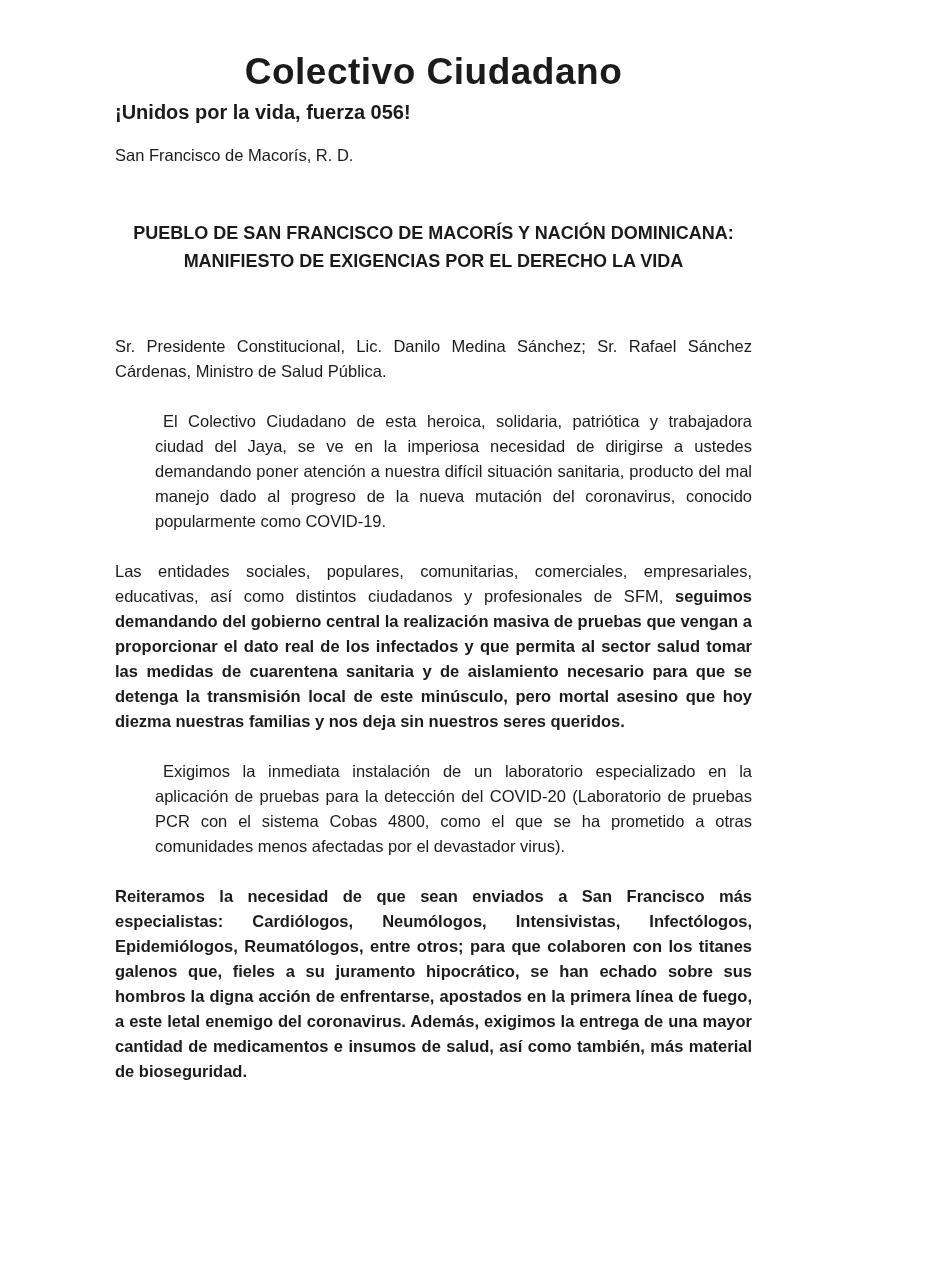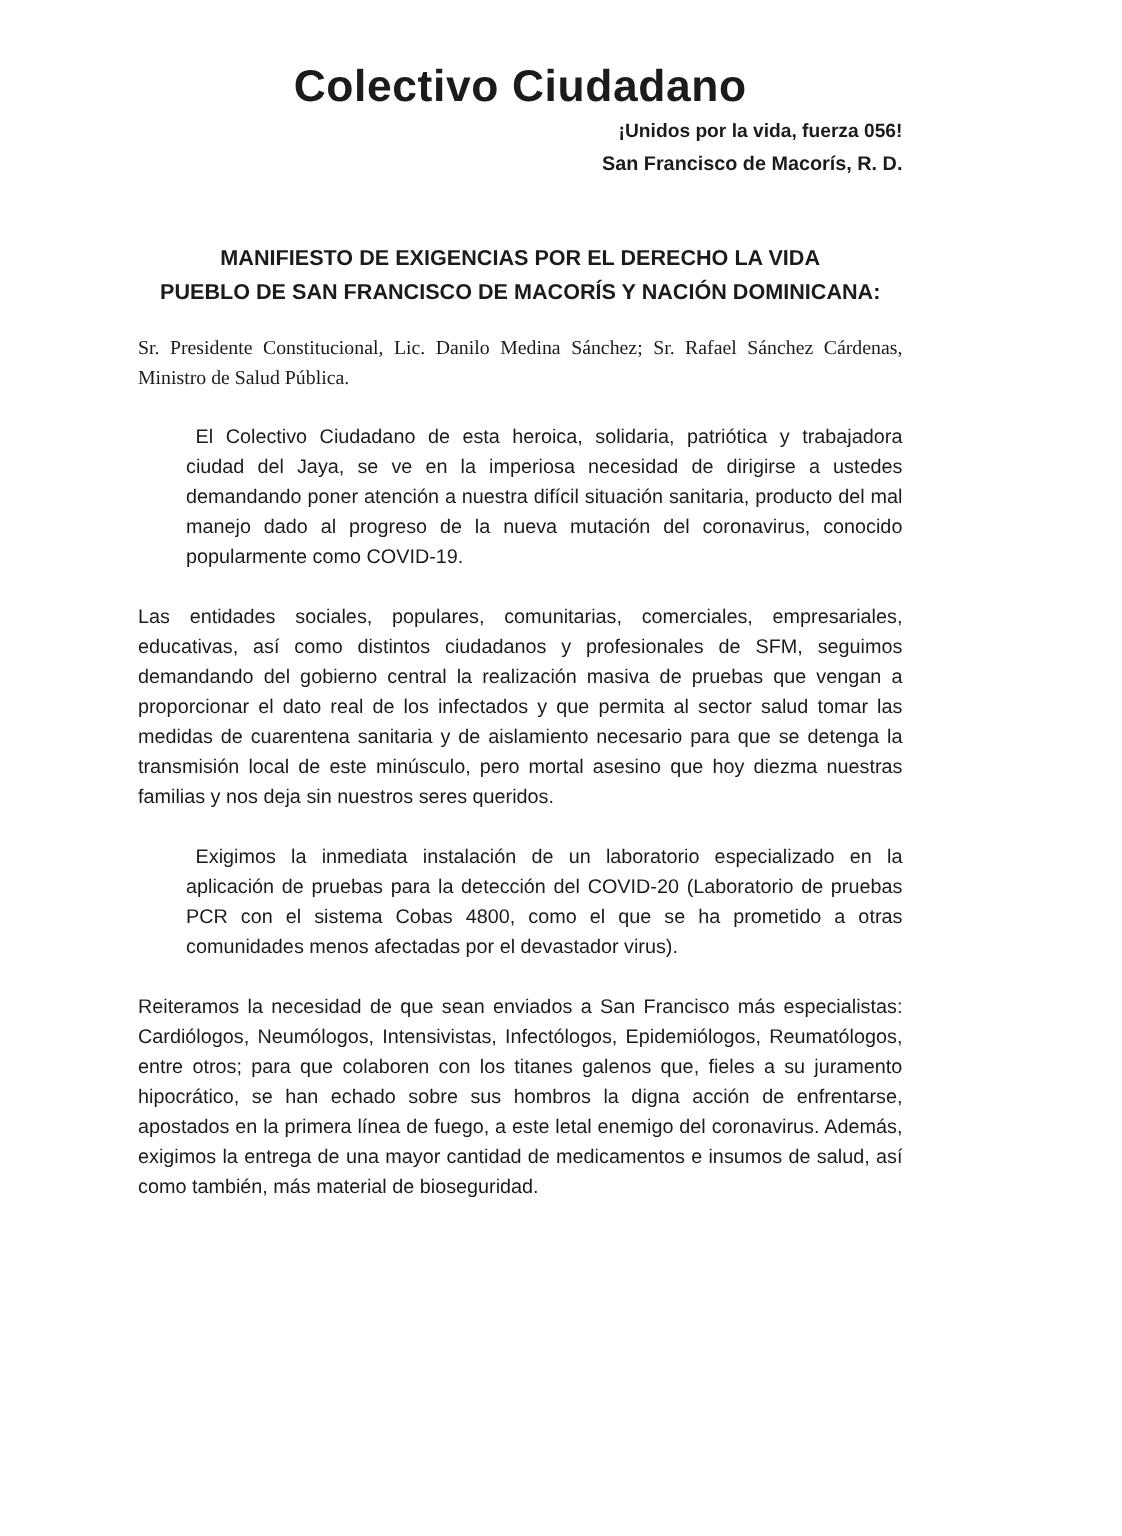--- a/index.html
+++ b/index.html
@@ -26,74 +26,72 @@
   .doc-title {
     margin: 0;
     font-size: 37px;
     line-height: 1.2;
     font-weight: bold;
     text-align: center;
     letter-spacing: 0.5px;
   }
   .doc-subtitle {
     margin: 6px 0 0 0;
-    font-size: 16px;
+    font-size: 20px;
     line-height: 1.25;
     font-weight: bold;
-    text-align: right;
+    text-align: left;
   }
   .dateline {
-    margin-top: 6px;
-    text-align: right;
+    margin-top: 19px;
     font-size: 16.5px;
-    font-weight: bold;
+    font-weight: normal;
     line-height: 23px;
   }
   .doc-heading {
     margin: 52px 0 0 0;
     font-size: 18px;
     font-weight: bold;
     line-height: 28px;
     text-align: center;
   }
   .body-text p {
     margin: 25px 0 0 0;
     font-size: 16.5px;
     line-height: 25px;
     text-align: justify;
   }
   .body-text p.first {
-    margin-top: 20px;
-    font-family: Liberation Serif, serif;
+    margin-top: 59px;
   }
   .body-text p.indent-space {
     text-indent: 8px;
     margin-left: 40px;
   }
   .body-text p.bold-para,
   .body-text .bold-run {
-    font-weight: normal;
+    font-weight: bold;
   }
 </style>
 </head>
 <body>
 
 <div class="page">
 
   <h1 class="doc-title">Colectivo Ciudadano</h1>
 
   <h2 class="doc-subtitle">¡Unidos por la vida, fuerza 056!</h2>
 
   <div class="dateline">
     <div>San Francisco de Macorís, R. D.</div>
   </div>
 
   <div class="doc-heading">
+    <div>PUEBLO DE SAN FRANCISCO DE MACORÍS Y NACIÓN DOMINICANA:</div>
     <div>MANIFIESTO DE EXIGENCIAS POR EL DERECHO LA VIDA</div>
-    <div>PUEBLO DE SAN FRANCISCO DE MACORÍS Y NACIÓN DOMINICANA:</div>
   </div>
 
   <div class="body-text">
 
     <p class="first">Sr. Presidente Constitucional, Lic. Danilo Medina Sánchez; Sr. Rafael Sánchez Cárdenas, Ministro de Salud Pública.</p>
 
     <p class="indent-space">El Colectivo Ciudadano de esta heroica, solidaria, patriótica y trabajadora ciudad del Jaya, se ve en la imperiosa necesidad de dirigirse a ustedes demandando poner atención a nuestra difícil situación sanitaria, producto del mal manejo dado al progreso de la nueva mutación del coronavirus, conocido popularmente como COVID-19.</p>
 
     <p><span>Las entidades sociales, populares, comunitarias, comerciales, empresariales, educativas, así como distintos ciudadanos y profesionales de SFM, </span><span class="bold-run">seguimos demandando del gobierno central la realización masiva de pruebas que vengan a proporcionar el dato real de los infectados y que permita al sector salud tomar las medidas de cuarentena sanitaria y de aislamiento necesario para que se detenga la transmisión local de este minúsculo, pero mortal asesino que hoy diezma nuestras familias y nos deja sin nuestros seres queridos.</span></p>
 

